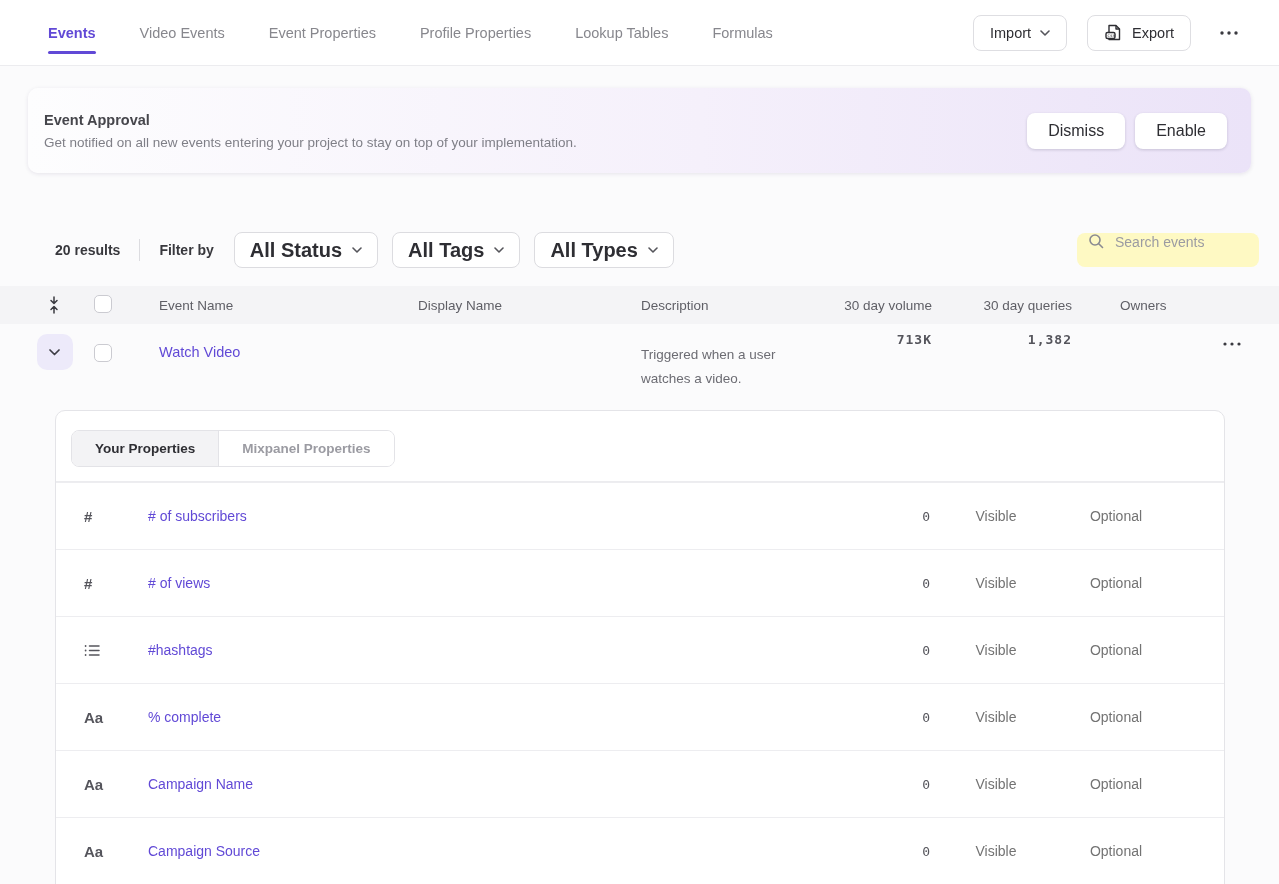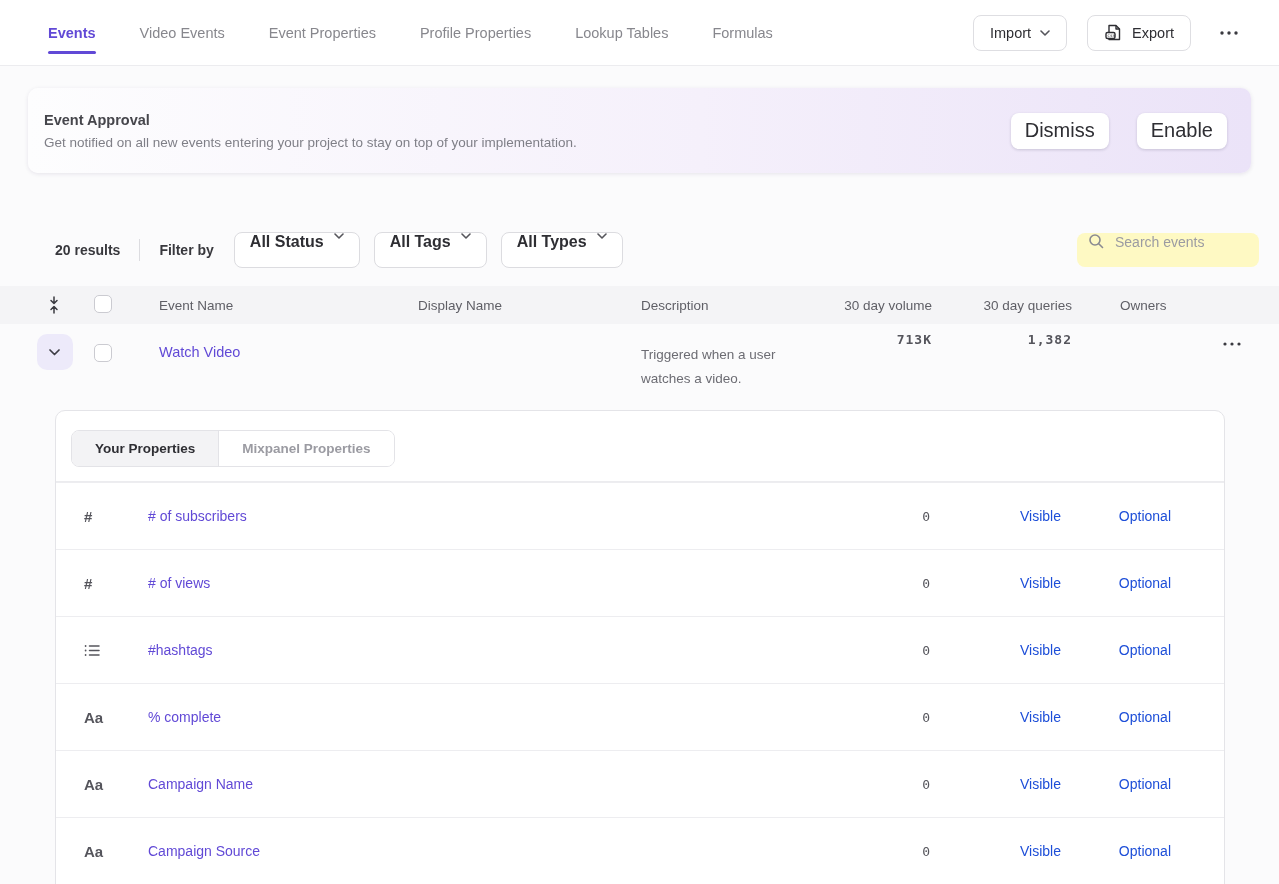--- a/index.html
+++ b/index.html
@@ -39,35 +39,35 @@
   .banner {
     margin:22px 28px 0; height:85px; border-radius:10px;
     background:linear-gradient(90deg, var(--color-banner_from) 0%, #f5f0fb 55%, var(--color-banner_to) 100%);
     box-shadow:0 1px 4px rgba(40,20,80,0.10);
     display:flex; align-items:center; padding:0 24px 0 16px;
   }
   .banner-title { margin:0 0 7px; font-size:14.5px; font-weight:700; color:#46464c; }
   .banner-desc  { margin:0; font-size:13.5px; color:#7f7f87; }
   .banner-actions { margin-left:auto; display:flex; gap:10px; }
   .banner-btn {
-    height:36px; padding:0 14px; background:#fff; border:none; border-radius:8px;
+    height:36px; padding:0 21px; background:#fff; border:none; border-radius:8px;
     box-shadow:0 1px 3px rgba(30,30,60,0.18);
-    font-family:inherit; font-size:20px; font-weight:500; color:#2e2e33; cursor:pointer;margin-left:18px;
+    font-family:inherit; font-size:16px; font-weight:500; color:#2e2e33; cursor:pointer;
   }
 
   
   .filter-row { display:flex; align-items:center; margin:59px 20px 0 55px; height:36px; }
   .results-count { font-size:14px; font-weight:700; color:#38383d; }
   .v-divider { width:1px; height:22px; background:#dcdce0; margin:0 19px; }
   .filter-by { font-size:14px; font-weight:700; color:#38383d; margin-right:20px; }
   .pills { display:flex; gap:14px; }
   .pill {
     height:36px; padding:0 15px; border:1px solid #dcdce0; border-radius:8px; background:#fff;
-    display:inline-flex; gap:10px;
-    font-family:inherit; font-size:16px; font-weight:600; color:#2e2e33; cursor:pointer;
+    display:inline-flex; align-items:center; gap:10px;
+    font-family:inherit; font-size:20px; font-weight:600; color:#2e2e33; cursor:pointer;
   }
   .chev { color:#55555b; }
   .search-box {
     margin-left:auto; width:182px; height:34px; border-radius:8px; background:#fef9c3;
     display:flex; align-items:flex-start; gap:9px; padding:0 11px;
   }
   .search-box input {
     border:none; background:transparent; outline:none; width:100%;
     font-family:inherit; font-size:14px; color:#3a3a3f;
   }
@@ -121,21 +121,21 @@
   .segment.active { background:#f3f3f5; color:#2e2e33; border-right:1px solid #e3e3e7; }
 
   .prop-row {
     display:grid; grid-template-columns:64px 1fr 110px 130px 110px;
     align-items:center; height:67px; padding:0 53px 0 28px;
   }
   .prop-row:not(:first-child) { border-top:1px solid #ededf0; }
   .prop-icon { color:#55555c; font-size:15px; font-weight:600; }
   .prop-name { font-size:14px; color:var(--color-accent); cursor:pointer; }
   .prop-count { text-align:right; }
-  .prop-meta { text-align:right; font-size:14px; color:#1d4ed8; }
+  .prop-meta { text-align:center; font-size:14px; color:#737373; }
 </style>
 </head>
 <body>
 
 <header class="topnav">
   <nav class="tabs">
     <div class="tab active">Events</div>
     <div class="tab">Video Events</div>
     <div class="tab">Event Properties</div>
     <div class="tab">Profile Properties</div>

